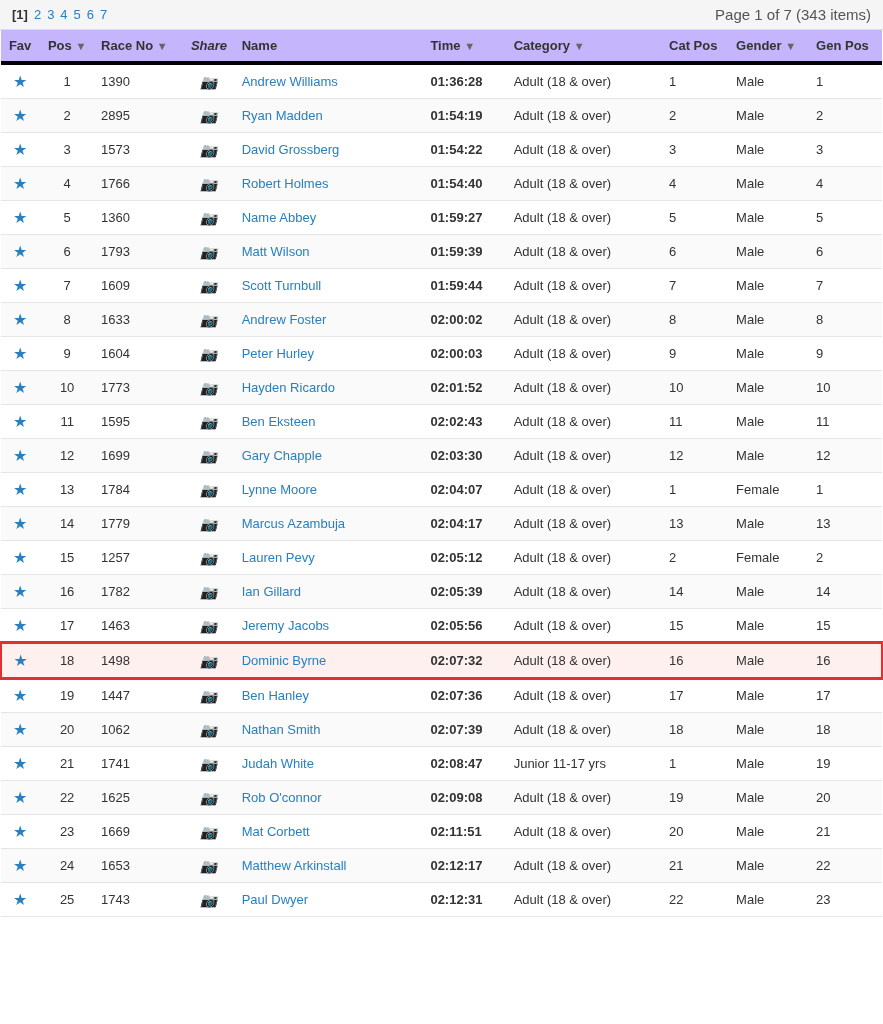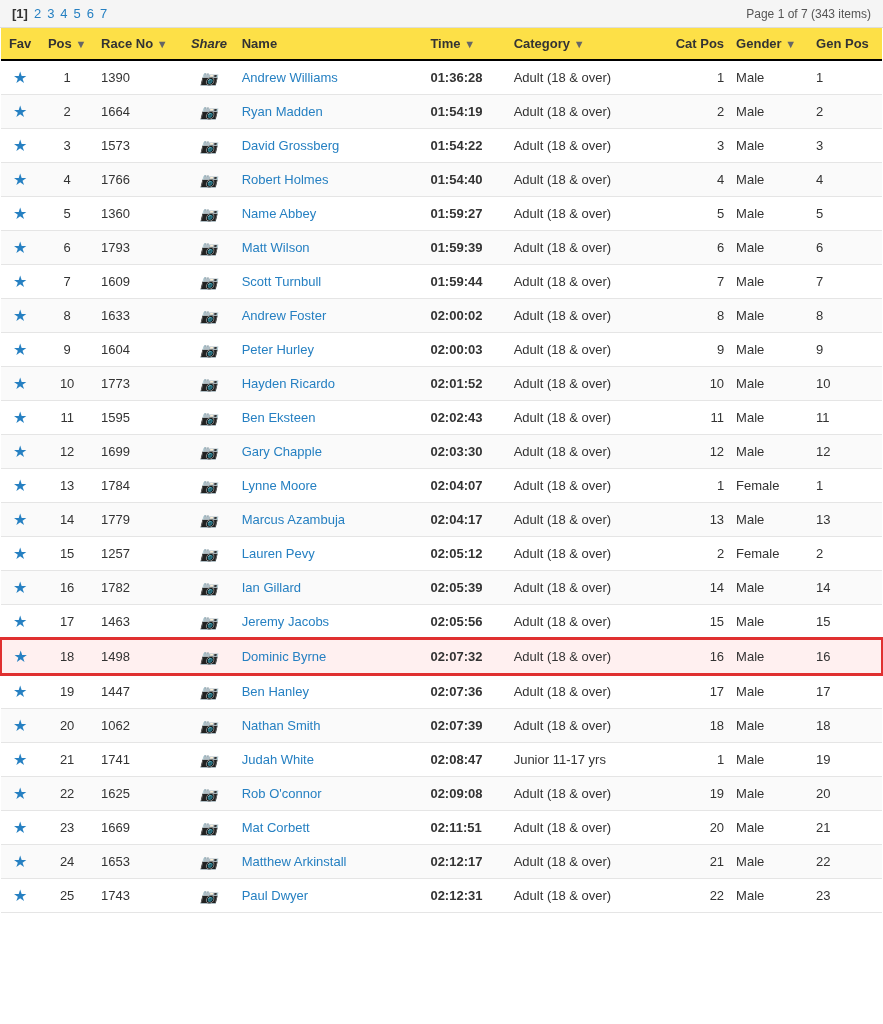--- a/index.html
+++ b/index.html
@@ -25,30 +25,30 @@
     .pagination-links span {
       font-weight: bold;
       color: #333;
     }
     .pagination-links a {
       color: #2680C2;
       text-decoration: none;
       font-size: 13px;
     }
     .page-info {
-      font-size: 12px;
+      font-size: 15px;
       color: #555;
     }
     table {
       width: 100%;
       border-collapse: collapse;
     }
     thead tr {
-      background: #fde047;
-      border-bottom: 2px solid #000000;
+      background: #c4b5fd;
+      border-bottom: 4px solid #000000;
     }
     thead th {
       padding: 8px 6px;
       text-align: left;
       font-weight: 600;
       font-size: 13px;
       color: #333;
       white-space: nowrap;
     }
     thead th .sort-arrow {
@@ -99,21 +99,21 @@
       text-decoration: none;
       cursor: pointer;
     }
     .col-fav { width: 32px; text-align: center; }
     .col-pos { width: 42px; text-align: center; }
     .col-raceno { width: 70px; }
     .col-share { width: 44px; text-align: center; font-style: italic; }
     .col-name { width: 170px; }
     .col-time { width: 75px; }
     .col-category { width: 140px; }
-    .col-catpos { width: 60px; text-align: right; }
+    .col-catpos { width: 60px; text-align: left; }
     .col-gender { width: 70px; }
     .col-genpos { width: 60px; text-align: left; }
   </style>
 </head>
 <body>
 
 <div class="top-bar">
   <div class="pagination-links">
     <span>[1]</span>
     <a>2</a>
@@ -173,21 +173,21 @@
     <td class="col-category">Adult (18 &amp; over)</td>
     <td class="col-catpos">1</td>
     <td class="col-gender">Male</td>
     <td class="col-genpos">1</td>
   </tr>
       <tr>
     <td class="col-fav">
       <span class="star-icon star-filled">★</span>
     </td>
     <td class="col-pos">2</td>
-    <td class="col-raceno">1664</td>
+    <td class="col-raceno">2895</td>
     <td class="col-share">
       <span class="camera-icon">📷</span>
     </td>
     <td class="col-name">
       <a class="name-link">Ryan Madden</a>
     </td>
     <td class="col-time"><strong>01:54:19</strong></td>
     <td class="col-category">Adult (18 &amp; over)</td>
     <td class="col-catpos">2</td>
     <td class="col-gender">Male</td>

